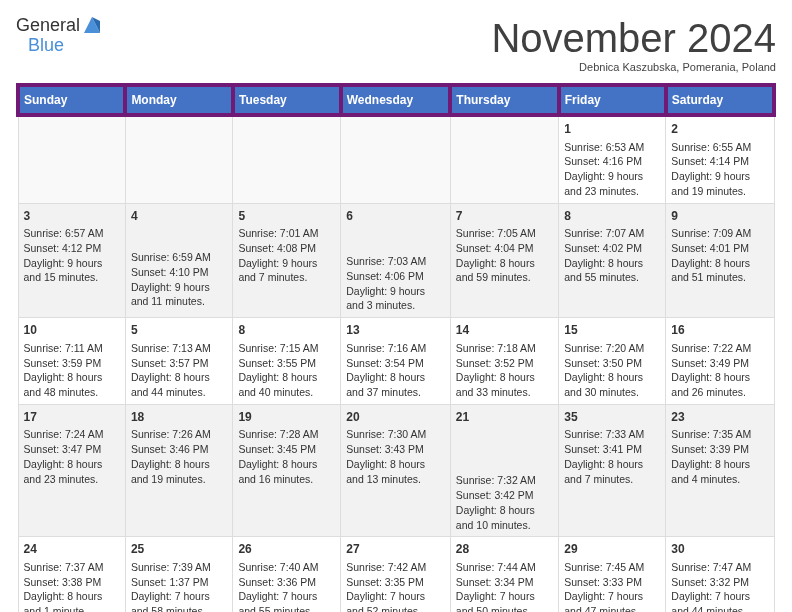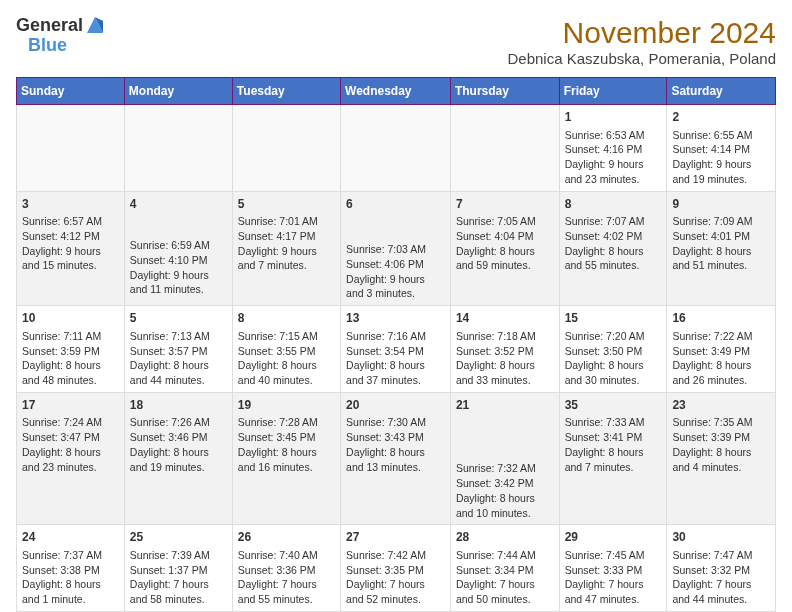--- a/index.html
+++ b/index.html
@@ -15,61 +15,61 @@
       justify-content: space-between;
       align-items: flex-start;
       margin-bottom: 10px;
     }
     .logo {
       display: flex;
       align-items: center;
     }
     .logo-text {
       font-size: 18px;
-      font-weight: bold;
+      font-weight: normal;
       color: #333;
       line-height: 1.1;
     }
     .logo-text span {
       color: #4a90d9;
       margin-left: 12px;
     }
     .logo-icon {
       width: 20px;
       height: 20px;
       margin-left: 2px;
       margin-top: -2px;
     }
     .title-area {
       text-align: right;
     }
     .main-title {
-      font-size: 30px;
+      font-size: 40px;
       font-weight: normal;
-      color: #a16207;
+      color: #404040;
     }
     .subtitle {
-      font-size: 15px;
+      font-size: 11px;
       color: #444;
     }
     .calendar {
       width: 100%;
       border-collapse: collapse;
       font-size: 11px;
     }
     .calendar thead tr {
       background-color: #4472c4;
     }
     .calendar thead th {
       color: #fff;
       padding: 6px 4px;
       font-weight: bold;
       font-size: 12px;
       text-align: left;
-      border: 1px solid #701a75;
+      border: 4px solid #701a75;
     }
     .calendar tbody tr {
       background-color: #fff;
     }
     .calendar tbody tr:nth-child(even) {
       background-color: #f2f2f2;
     }
     .calendar tbody td {
       vertical-align: top;
       padding: 4px 5px;
@@ -161,21 +161,21 @@
         <td>
           <span class="day-number">4</span>
           <div class="day-info" style="white-space: pre-line; margin-top: 26px;">Sunrise: 6:59 AM
 Sunset: 4:10 PM
 Daylight: 9 hours
 and 11 minutes.</div>
         </td>
         <td>
           <span class="day-number">5</span>
           <div class="day-info" style="white-space: pre-line;">Sunrise: 7:01 AM
-Sunset: 4:17 PM
+Sunset: 4:08 PM
 Daylight: 9 hours
 and 7 minutes.</div>
         </td>
         <td>
           <span class="day-number">6</span>
           <div class="day-info" style="white-space: pre-line; margin-top: 30px;">Sunrise: 7:03 AM
 Sunset: 4:06 PM
 Daylight: 9 hours
 and 3 minutes.</div>
         </td>

